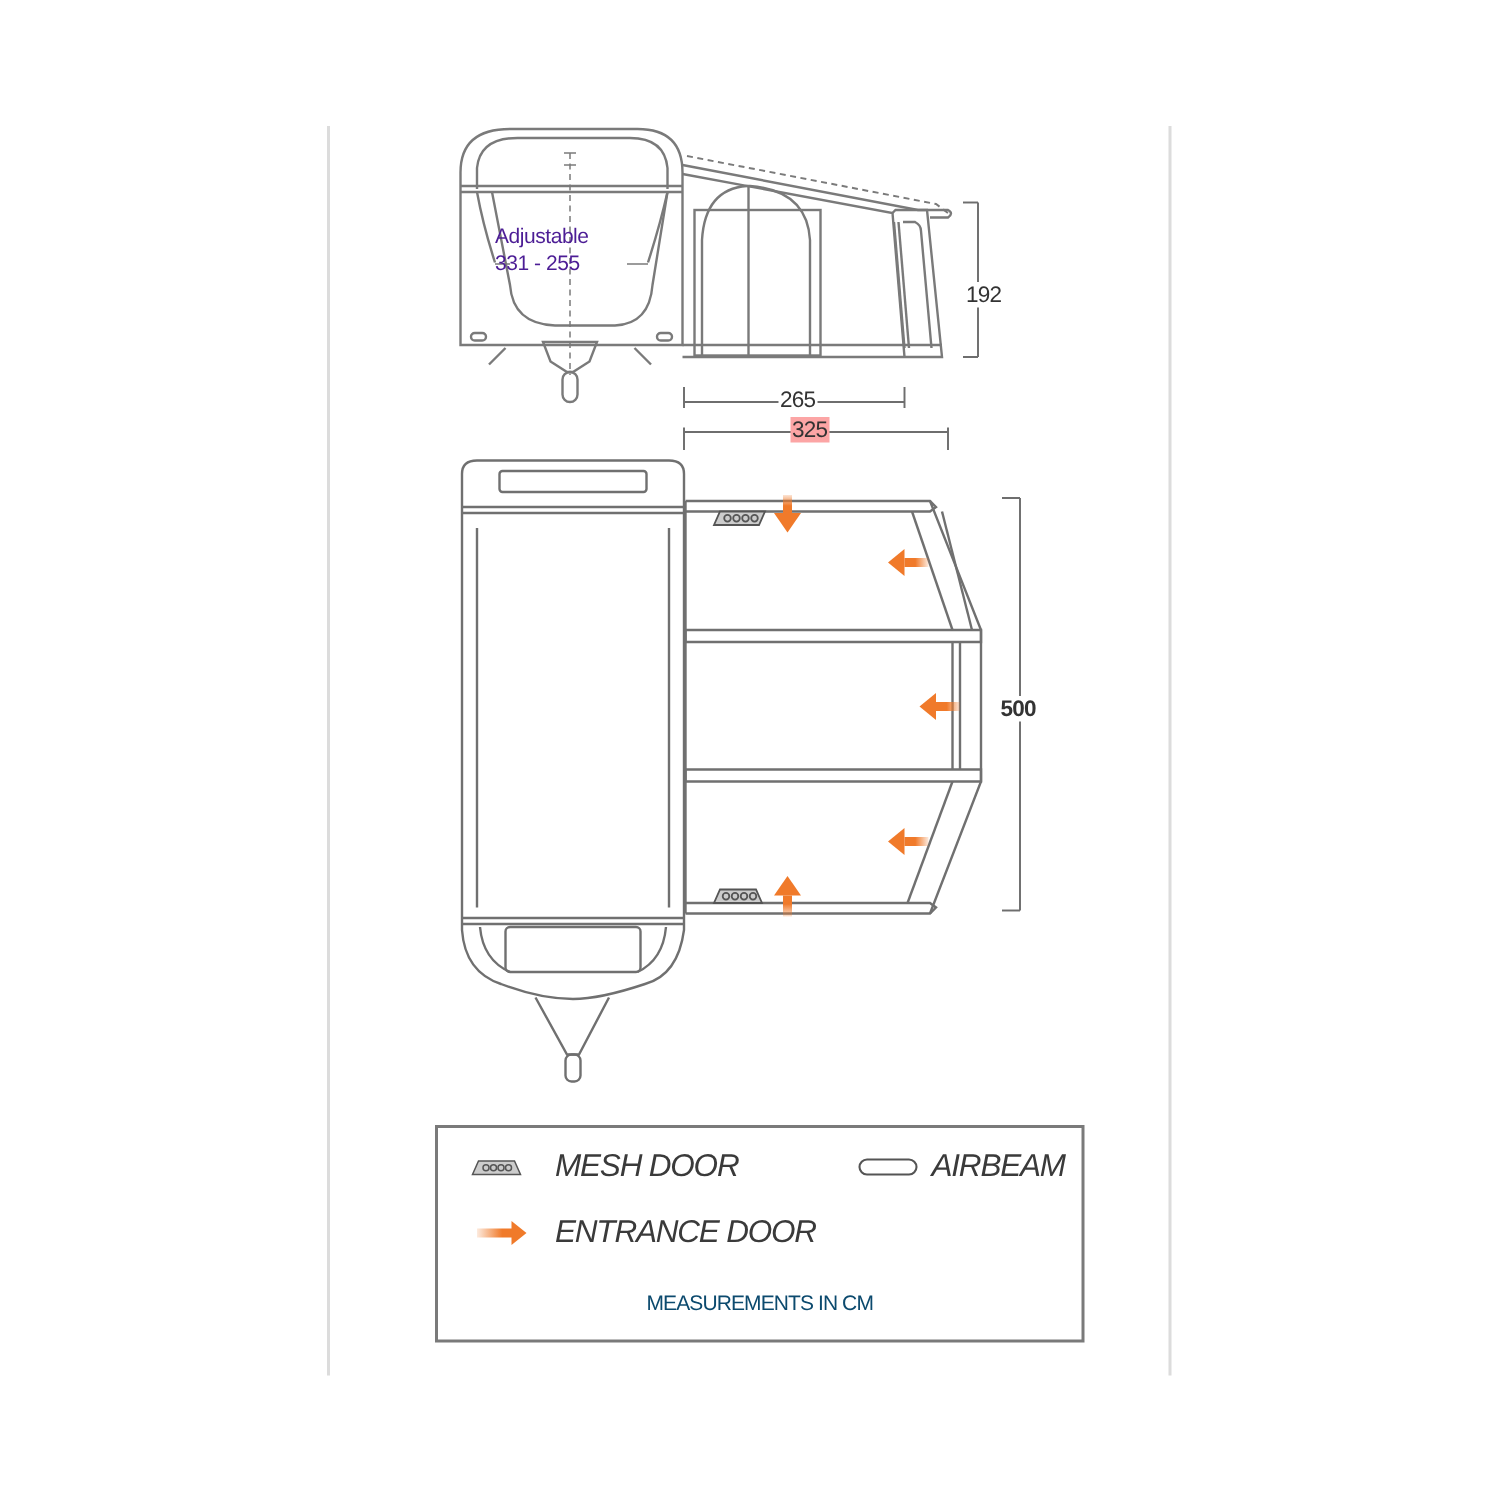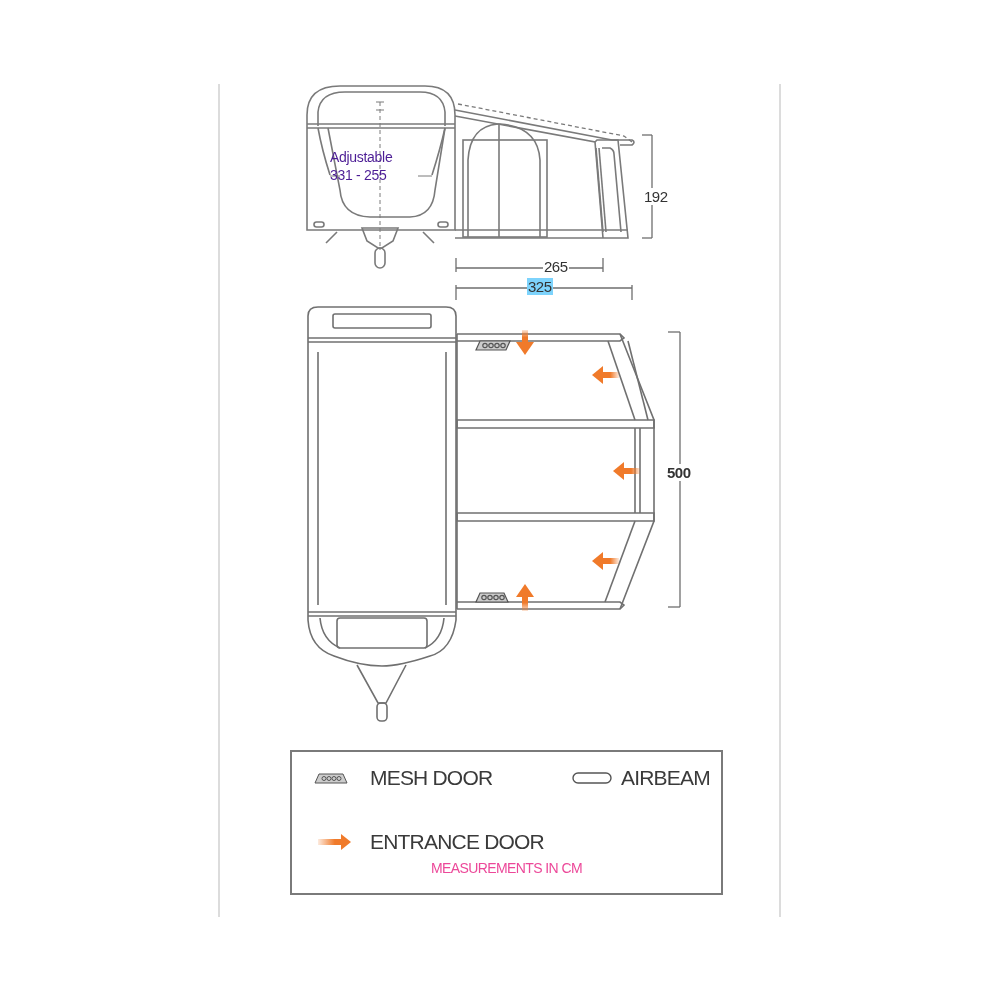--- a/index.html
+++ b/index.html
@@ -2,23 +2,23 @@
 <html><head>
 <meta charset="utf-8">
 <style>
   html, body { margin: 0; padding: 0; background: #ffffff; }
   body { width: 1000px; height: 1000px; position: relative; overflow: hidden; font-family: "Liberation Sans", sans-serif; }
   .frame-line { position: absolute; width: 2px; background: #dcdcdc; }
   svg.diagram { position: absolute; left: 0; top: 0; }
   .dim-label { position: absolute; font-size: 15px; color: #333; font-family: "Liberation Sans", sans-serif; letter-spacing: -0.5px; }
   .adj-label { position: absolute; font-size: 14px; color: #4c1d95; text-align: left; line-height: 18px; letter-spacing: -0.3px; }
   .legend { position: absolute; left: 290px; top: 750px; width: 433px; height: 145px; border: 2px solid #7a7a7a; box-sizing: border-box; background: #fff; }
-  .legend-item { position: absolute; display: flex; align-items: center; }
+  .legend-item { position: absolute; display: flex; align-items: center; font-style: italic; }
   .legend-text { font-size: 21px; color: #3a3a3a; letter-spacing: -0.8px; }
-  .legend-note { position: absolute; left: 0; width: 100%; top: 108px; text-align: center; font-size: 14px; color: #ec4899; letter-spacing: -0.6px; }
+  .legend-note { position: absolute; left: 0; width: 100%; top: 108px; text-align: center; font-size: 14px; color: #0c4a6e; letter-spacing: -0.6px; }
 </style>
 </head>
 <body>
 
 <div class="frame-line" style="left:218px; top:84px; height:833px;"></div>
 <div class="frame-line" style="left:779px; top:84px; height:833px;"></div>
 
 <svg class="diagram" width="1000" height="1000" viewBox="0 0 1000 1000">
   <defs>
     <linearGradient id="arrowFadeV" x1="0" y1="0" x2="0" y2="1">
@@ -179,42 +179,42 @@
     <line x1="680" y1="332" x2="680" y2="607"></line>
     <line x1="668" y1="607" x2="680" y2="607"></line>
   </g>
 </svg>
 
 <div class="adj-label" style="left:330px; top:148px; width:95px;">
   <div>Adjustable</div>
   <div>331 - 255</div>
 </div>
 <div class="dim-label" style="left:644px; top:176px; background:#fff;margin-top:12px;">192</div>
-<div class="dim-label" style="left:519px; top:258px; background:#fff; padding:0 1px;margin-left:24px;">265</div>
-<div class="dim-label" style="left:527px; top:278px; background:#7dd3fc; padding:0 1px;">325</div>
+<div class="dim-label" style="left:519px; top:258px; background:#fff; padding:0 1px;">265</div>
+<div class="dim-label" style="left:527px; top:278px; background:#fca5a5; padding:0 1px;">325</div>
 <div class="dim-label" style="left:667px; top:464px; background:#fff;font-weight:bold;">500</div>
 
 <div class="legend">
   <div class="legend-item" style="left:22px; top:14px;">
     <svg width="34" height="12" viewBox="0 0 34 12" style="margin-right:22px;">
       <path d="M1 11 L33 11 L29 2 L5 2 Z" fill="#ccc" stroke="#555" stroke-width="1"></path>
       <circle cx="10" cy="6.5" r="2" fill="none" stroke="#555"></circle>
         <circle cx="15" cy="6.5" r="2" fill="none" stroke="#555"></circle>
         <circle cx="20" cy="6.5" r="2" fill="none" stroke="#555"></circle>
         <circle cx="25" cy="6.5" r="2" fill="none" stroke="#555"></circle>
     </svg>
     <span class="legend-text">MESH DOOR</span>
   </div>
   <div class="legend-item" style="left:280px; top:14px;">
     <svg width="40" height="14" viewBox="0 0 40 14" style="margin-right:9px;">
       <rect x="1" y="2" width="38" height="10" rx="5" fill="none" stroke="#555" stroke-width="1.4"></rect>
     </svg>
     <span class="legend-text">AIRBEAM</span>
   </div>
-  <div class="legend-item" style="left:26px; top:58px;margin-top:20px;">
+  <div class="legend-item" style="left:26px; top:58px;">
     <svg width="34" height="18" viewBox="0 0 34 18" style="margin-right:18px;">
       <defs>
         <linearGradient id="legArrow" x1="0" y1="0" x2="1" y2="0">
           <stop offset="0" stop-color="#f07a2a" stop-opacity="0.15"></stop>
           <stop offset="0.7" stop-color="#f07a2a" stop-opacity="1"></stop>
         </linearGradient>
       </defs>
       <rect x="0" y="6" width="24" height="6" fill="url(#legArrow)"></rect>
       <path d="M23 1 L33 9 L23 17 Z" fill="#f07a2a"></path>
     </svg>

